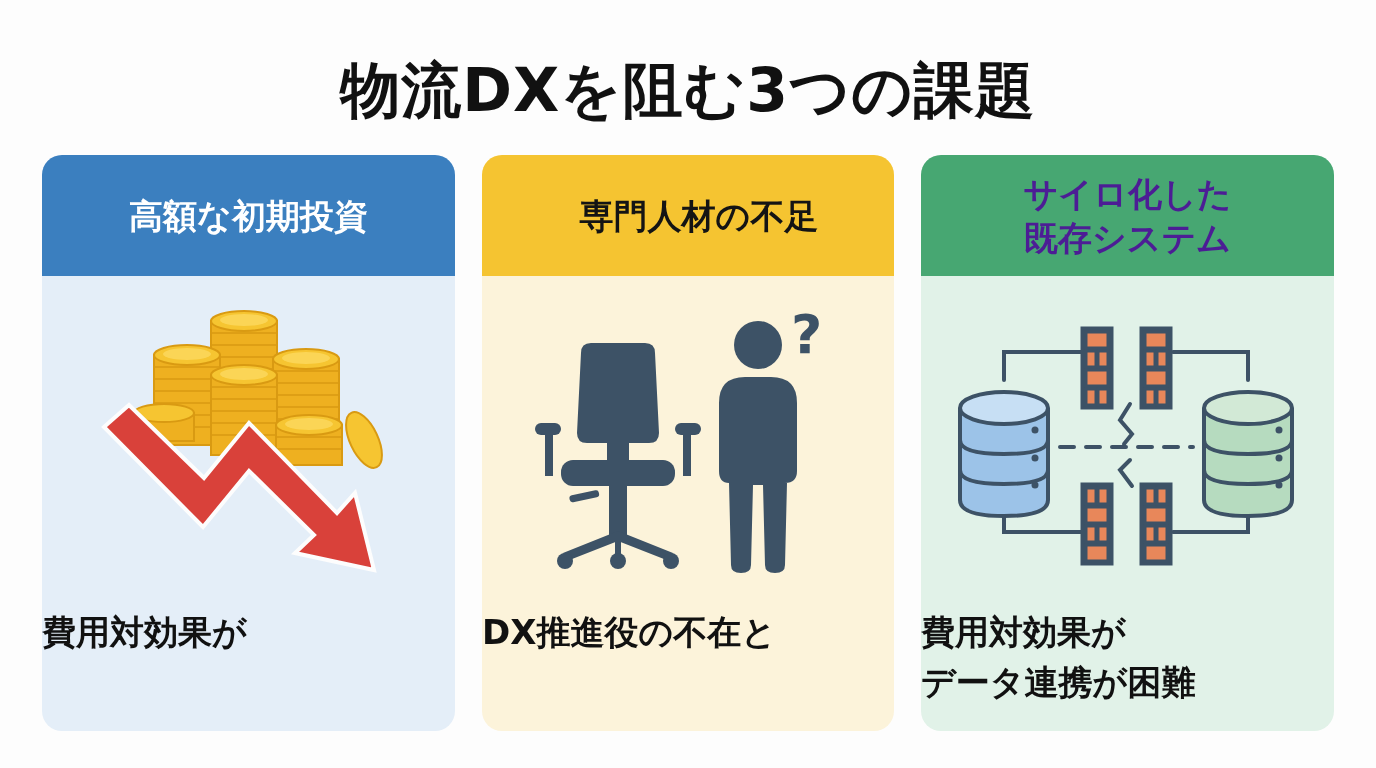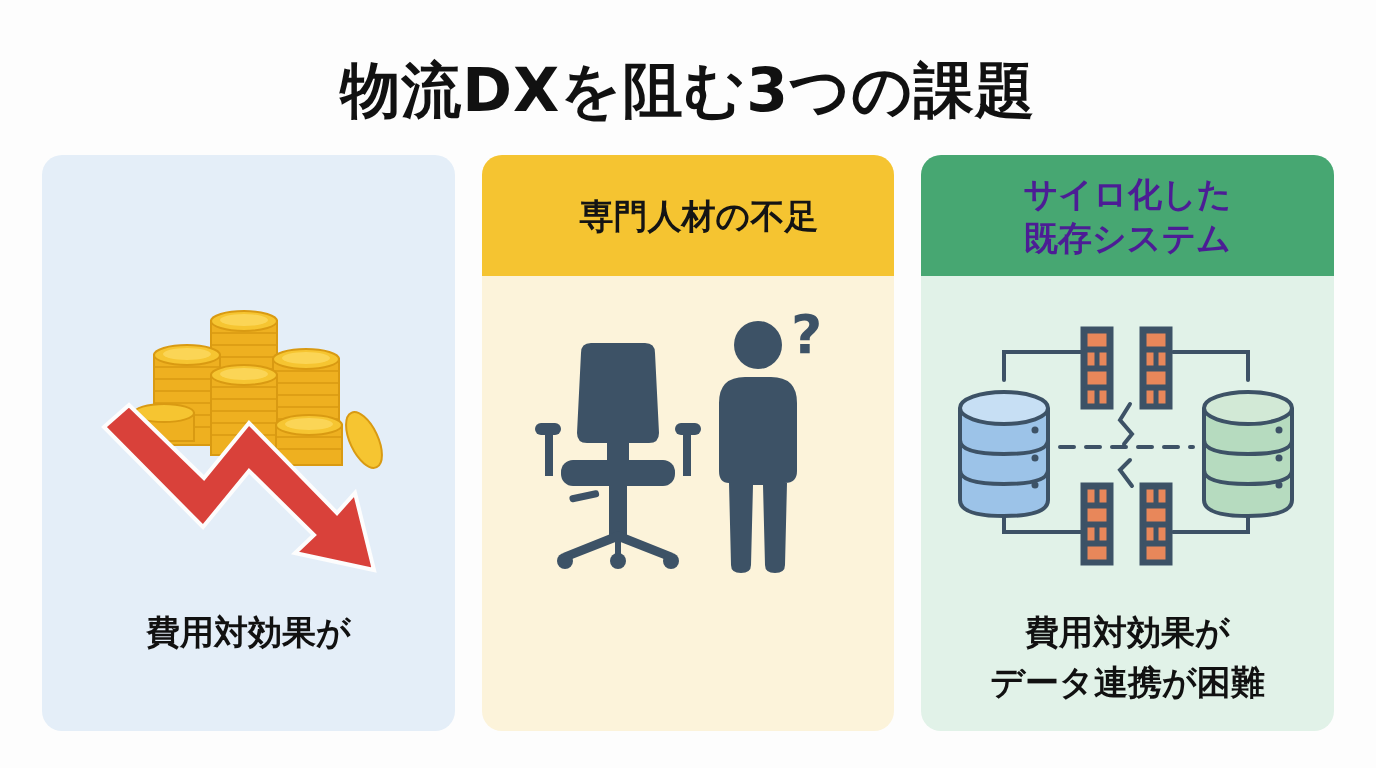--- a/index.html
+++ b/index.html
@@ -29,32 +29,37 @@
     .c2 .card-header { background: #f5c431; color: #141414; padding-left: 22px; }
     .c3 .card-header { background: #47a772; color: #4c1d95; }
     .card-header .inner { display: block; }
     .card-header .line { display: block; }
     .illus {
       position: absolute; top: 140px; left: 0; width: 100%; height: 300px;
       display: flex; align-items: center; justify-content: center;
     }
     .card-footer {
       position: absolute; left: 0; width: 100%; top: 452px;
-      text-align: center; font-weight: bold; font-size: 34px; line-height: 50px;
+      font-weight: bold; font-size: 34px; line-height: 50px;
       color: #111;
     }
     .card-footer .line { display: block; }
   </style>
 </head>
 <body>
 
 <div class="page">
   <h1 class="title">物流DXを阻む3つの課題</h1>
 
   <section class="card c1">
+    <div class="card-header">
+      <span class="inner">
+        <span class="line">高額な初期投資</span>
+      </span>
+    </div>
     <div class="illus">
       <svg width="300" height="300" viewBox="0 0 300 300">
         <defs>
           <g id="coin">
             <ellipse cx="0" cy="0" rx="33" ry="10" fill="#f6c531" stroke="#d99a12" stroke-width="2"></ellipse>
             <ellipse cx="0" cy="-1" rx="24" ry="6" fill="#fbd556"></ellipse>
           </g>
           <g id="stackcoin">
             <rect x="-33" y="-6" width="66" height="10" fill="#eeb020" stroke="#d99a12" stroke-width="1.5"></rect>
           </g>
@@ -166,20 +171,21 @@
 
           <circle cx="235" cy="40" r="24"></circle>
 
           <path d="M196 98 Q196 72 222 72 L248 72 Q274 72 274 98 L274 166 Q274 178 262 178 L264 178 L262 260 Q262 268 252 268 Q242 268 242 260 L240 180 L230 180 L228 260 Q228 268 218 268 Q208 268 208 260 L206 178 Q196 178 196 166 Z"></path>
         </g>
 
         <text x="268" y="48" font-family="DejaVu Sans, sans-serif" font-weight="bold" font-size="54" fill="#3d5266">?</text>
       </svg>
     </div>
     <div class="card-footer">
+      <span class="line">DX推進役の不在と</span>
     </div>
   </section>
 
   <section class="card c3">
     <div class="card-header">
       <span class="inner">
         <span class="line">サイロ化した</span>
         <span class="line">既存システム</span>
       </span>
     </div>

